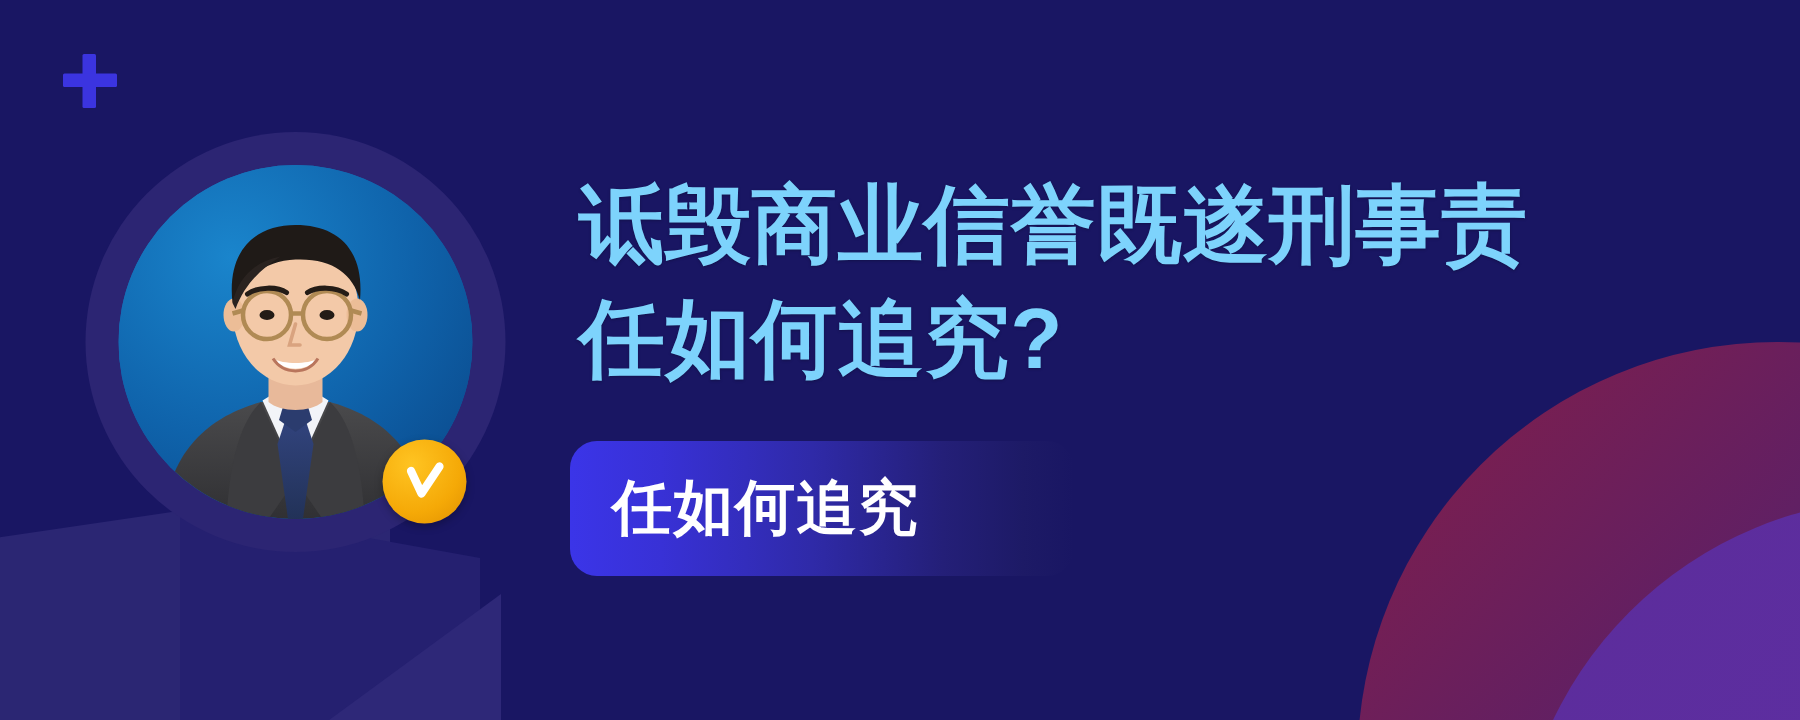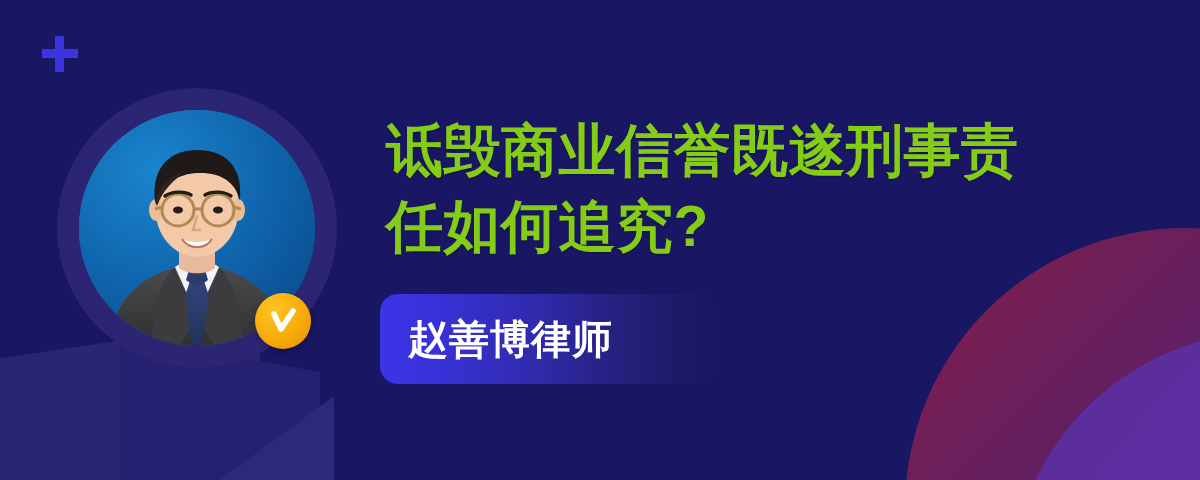--- a/index.html
+++ b/index.html
@@ -147,21 +147,21 @@
 
   
   .content {
     position: absolute;
     left: 386px;
     top: 112px;
     width: 760px;
   }
   .headline {
     margin: 0;
-    color: #84cc16;
+    color: #7dd3fc;
     font-size: 57px;
     line-height: 76px;
     font-weight: 700;
     letter-spacing: 0.5px;
     white-space: pre-line;
     text-shadow: 0 1px 2px rgba(0,0,0,0.25);
   }
 
   .name-button {
     position: absolute;
@@ -270,16 +270,16 @@
       </svg>
     </div>
   </div>
 
   <div class="content">
     <h1 class="headline">诋毁商业信誉既遂刑事责
 任如何追究?</h1>
   </div>
 
   <button class="name-button">
-    <span class="name-button-label">赵善博律师</span>
+    <span class="name-button-label">任如何追究</span>
   </button>
 
 </div>
 
 </body></html>

